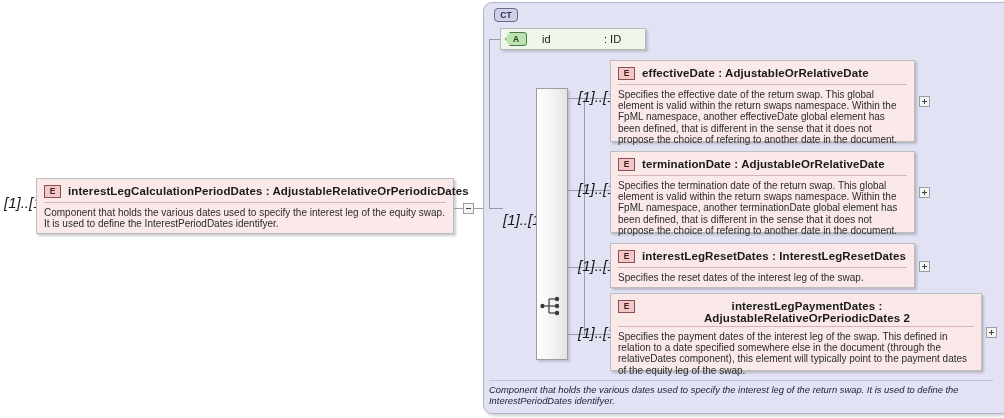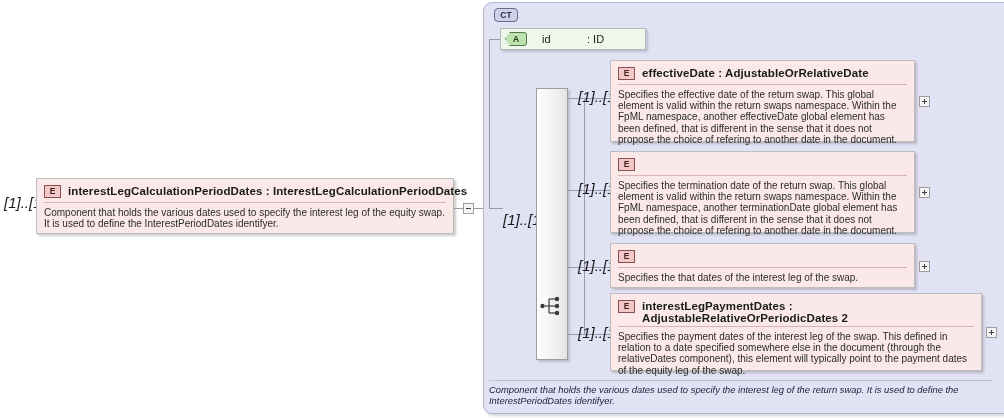--- a/index.html
+++ b/index.html
@@ -133,21 +133,21 @@
     box-sizing: border-box;
     font-size: 8.5px;
     font-weight: bold;
     line-height: 12px;
     text-align: center;
     color: #234019;
     clip-path: polygon(22% 0, 100% 0, 100% 100%, 22% 100%, 0 50%);
     border-radius: 3px;
   }
   .a-name { margin-left: 15px; font-size: 11px; }
-  .a-type { position: absolute; left: 86px; font-size: 11px; }
+  .a-type { position: absolute; left: 103px; font-size: 11px; }
 
   
   .seqbox {
     position: absolute;
     background: linear-gradient(to right, #ffffff 0%, #f2f2f2 55%, #e3e3e3 100%);
     border: 1px solid #9e9e9e;
     box-shadow: 1.5px 1.5px 2px rgba(120,120,130,.33);
     box-sizing: border-box;
   }
 
@@ -182,21 +182,21 @@
   .tgl.minus::after { display: none; }
 </style>
 </head>
 <body>
 
 <div class="card-lbl" style="left:4px; top:194px;">[1]..[1]</div>
 
 <div class="ebox" style="left:36px; top:178px; width:418px; height:56px;">
   <div class="hdr">
     <div class="badge-e">E</div>
-    <div class="hdr-txt card-ttl">interestLegCalculationPeriodDates : InterestLegCalculationPeriodDates</div>
+    <div class="hdr-txt card-ttl">interestLegCalculationPeriodDates : AdjustableRelativeOrPeriodicDates</div>
   </div>
   <div class="body">
     <div class="card-doc">Component that holds the various dates used to specify the interest leg of the equity swap. It is used to define the InterestPeriodDates identifyer.</div>
   </div>
 </div>
 
 <div class="ln-h" style="left:454px; top:208px; width:9px;"></div>
 <div class="tgl minus" style="left:463px; top:203px;"></div>
 <div class="ln-h" style="left:474px; top:208px; width:14px;"></div>
 
@@ -250,45 +250,47 @@
   </div>
 </div>
 <div class="tgl plus" style="left:919px; top:96px;"></div>
 
 <div class="ln-h" style="left:568px; top:190px; width:42px;"></div>
 <div class="card-lbl" style="left:578px; top:180px;">[1]..[1]</div>
 
 <div class="ebox" style="left:610px; top:151px; width:305px; height:82px;">
   <div class="hdr">
     <div class="badge-e">E</div>
+    <div class="hdr-txt card-ttl">terminationDate : AdjustableOrRelativeDate</div>
   </div>
   <div class="body">
     <div class="card-doc">Specifies the termination date of the return swap. This global element is valid within the return swaps namespace. Within the FpML namespace, another terminationDate global element has been defined, that is different in the sense that it does not propose the choice of refering to another date in the document.</div>
   </div>
 </div>
 <div class="tgl plus" style="left:919px; top:187px;"></div>
 
 <div class="ln-h" style="left:568px; top:267px; width:42px;"></div>
 <div class="card-lbl" style="left:578px; top:257px;">[1]..[1]</div>
 
 <div class="ebox" style="left:610px; top:243px; width:305px; height:45px;">
   <div class="hdr">
     <div class="badge-e">E</div>
-  </div>
-  <div class="body">
-    <div class="card-doc">Specifies the that dates of the interest leg of the swap.</div>
+    <div class="hdr-txt card-ttl">interestLegResetDates : InterestLegResetDates</div>
+  </div>
+  <div class="body">
+    <div class="card-doc">Specifies the reset dates of the interest leg of the swap.</div>
   </div>
 </div>
 <div class="tgl plus" style="left:919px; top:261px;"></div>
 
 <div class="ln-h" style="left:568px; top:334px; width:42px;"></div>
 <div class="card-lbl" style="left:578px; top:324px;">[1]..[1]</div>
 
 <div class="ebox" style="left:610px; top:293px; width:372px; height:78px;">
   <div class="hdr" style="padding-bottom:2px;">
     <div class="badge-e">E</div>
-    <div class="hdr-txt card-ttl" style="white-space:normal; width:330px;">interestLegPaymentDates : AdjustableRelativeOrPeriodicDates 2</div>
+    <div class="hdr-txt card-ttl" style="white-space:normal; text-align:center; width:330px;">interestLegPaymentDates : AdjustableRelativeOrPeriodicDates 2</div>
   </div>
   <div class="body">
     <div class="card-doc">Specifies the payment dates of the interest leg of the swap. This defined in relation to a date specified somewhere else in the document (through the relativeDates component), this element will typically point to the payment dates of the equity leg of the swap.</div>
   </div>
 </div>
 <div class="tgl plus" style="left:986px; top:327px;"></div>
 
 </body></html>

